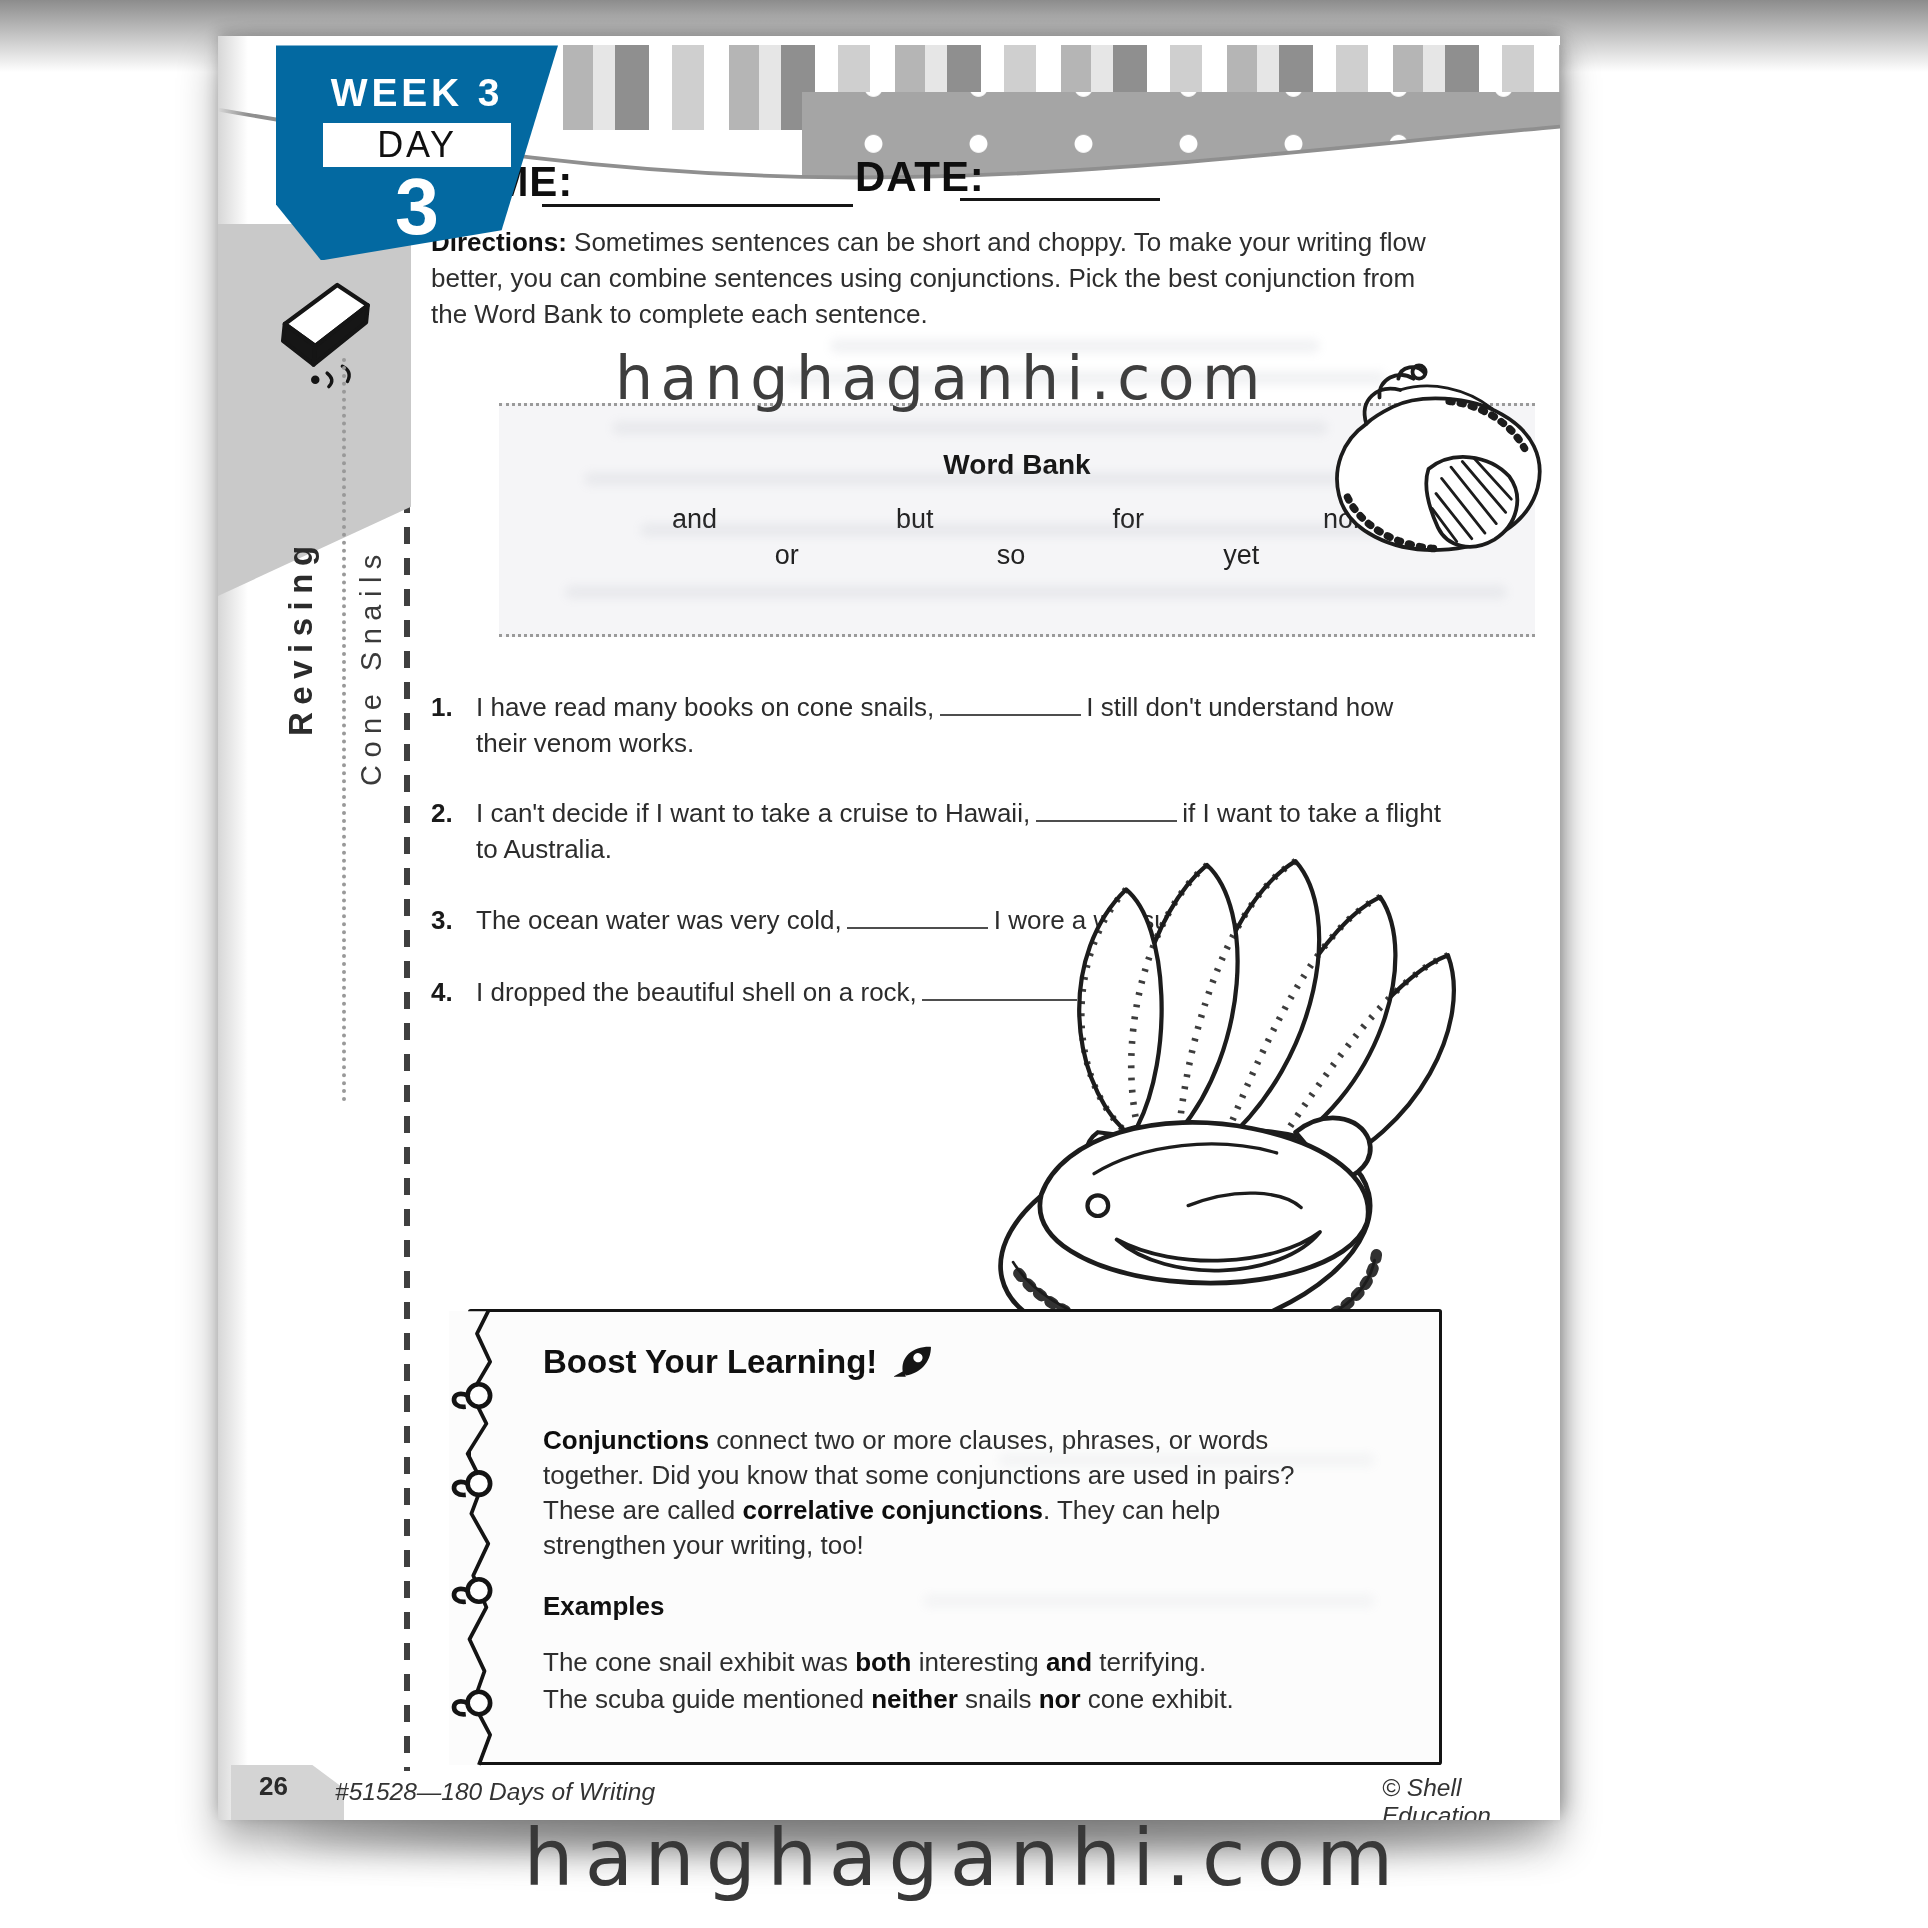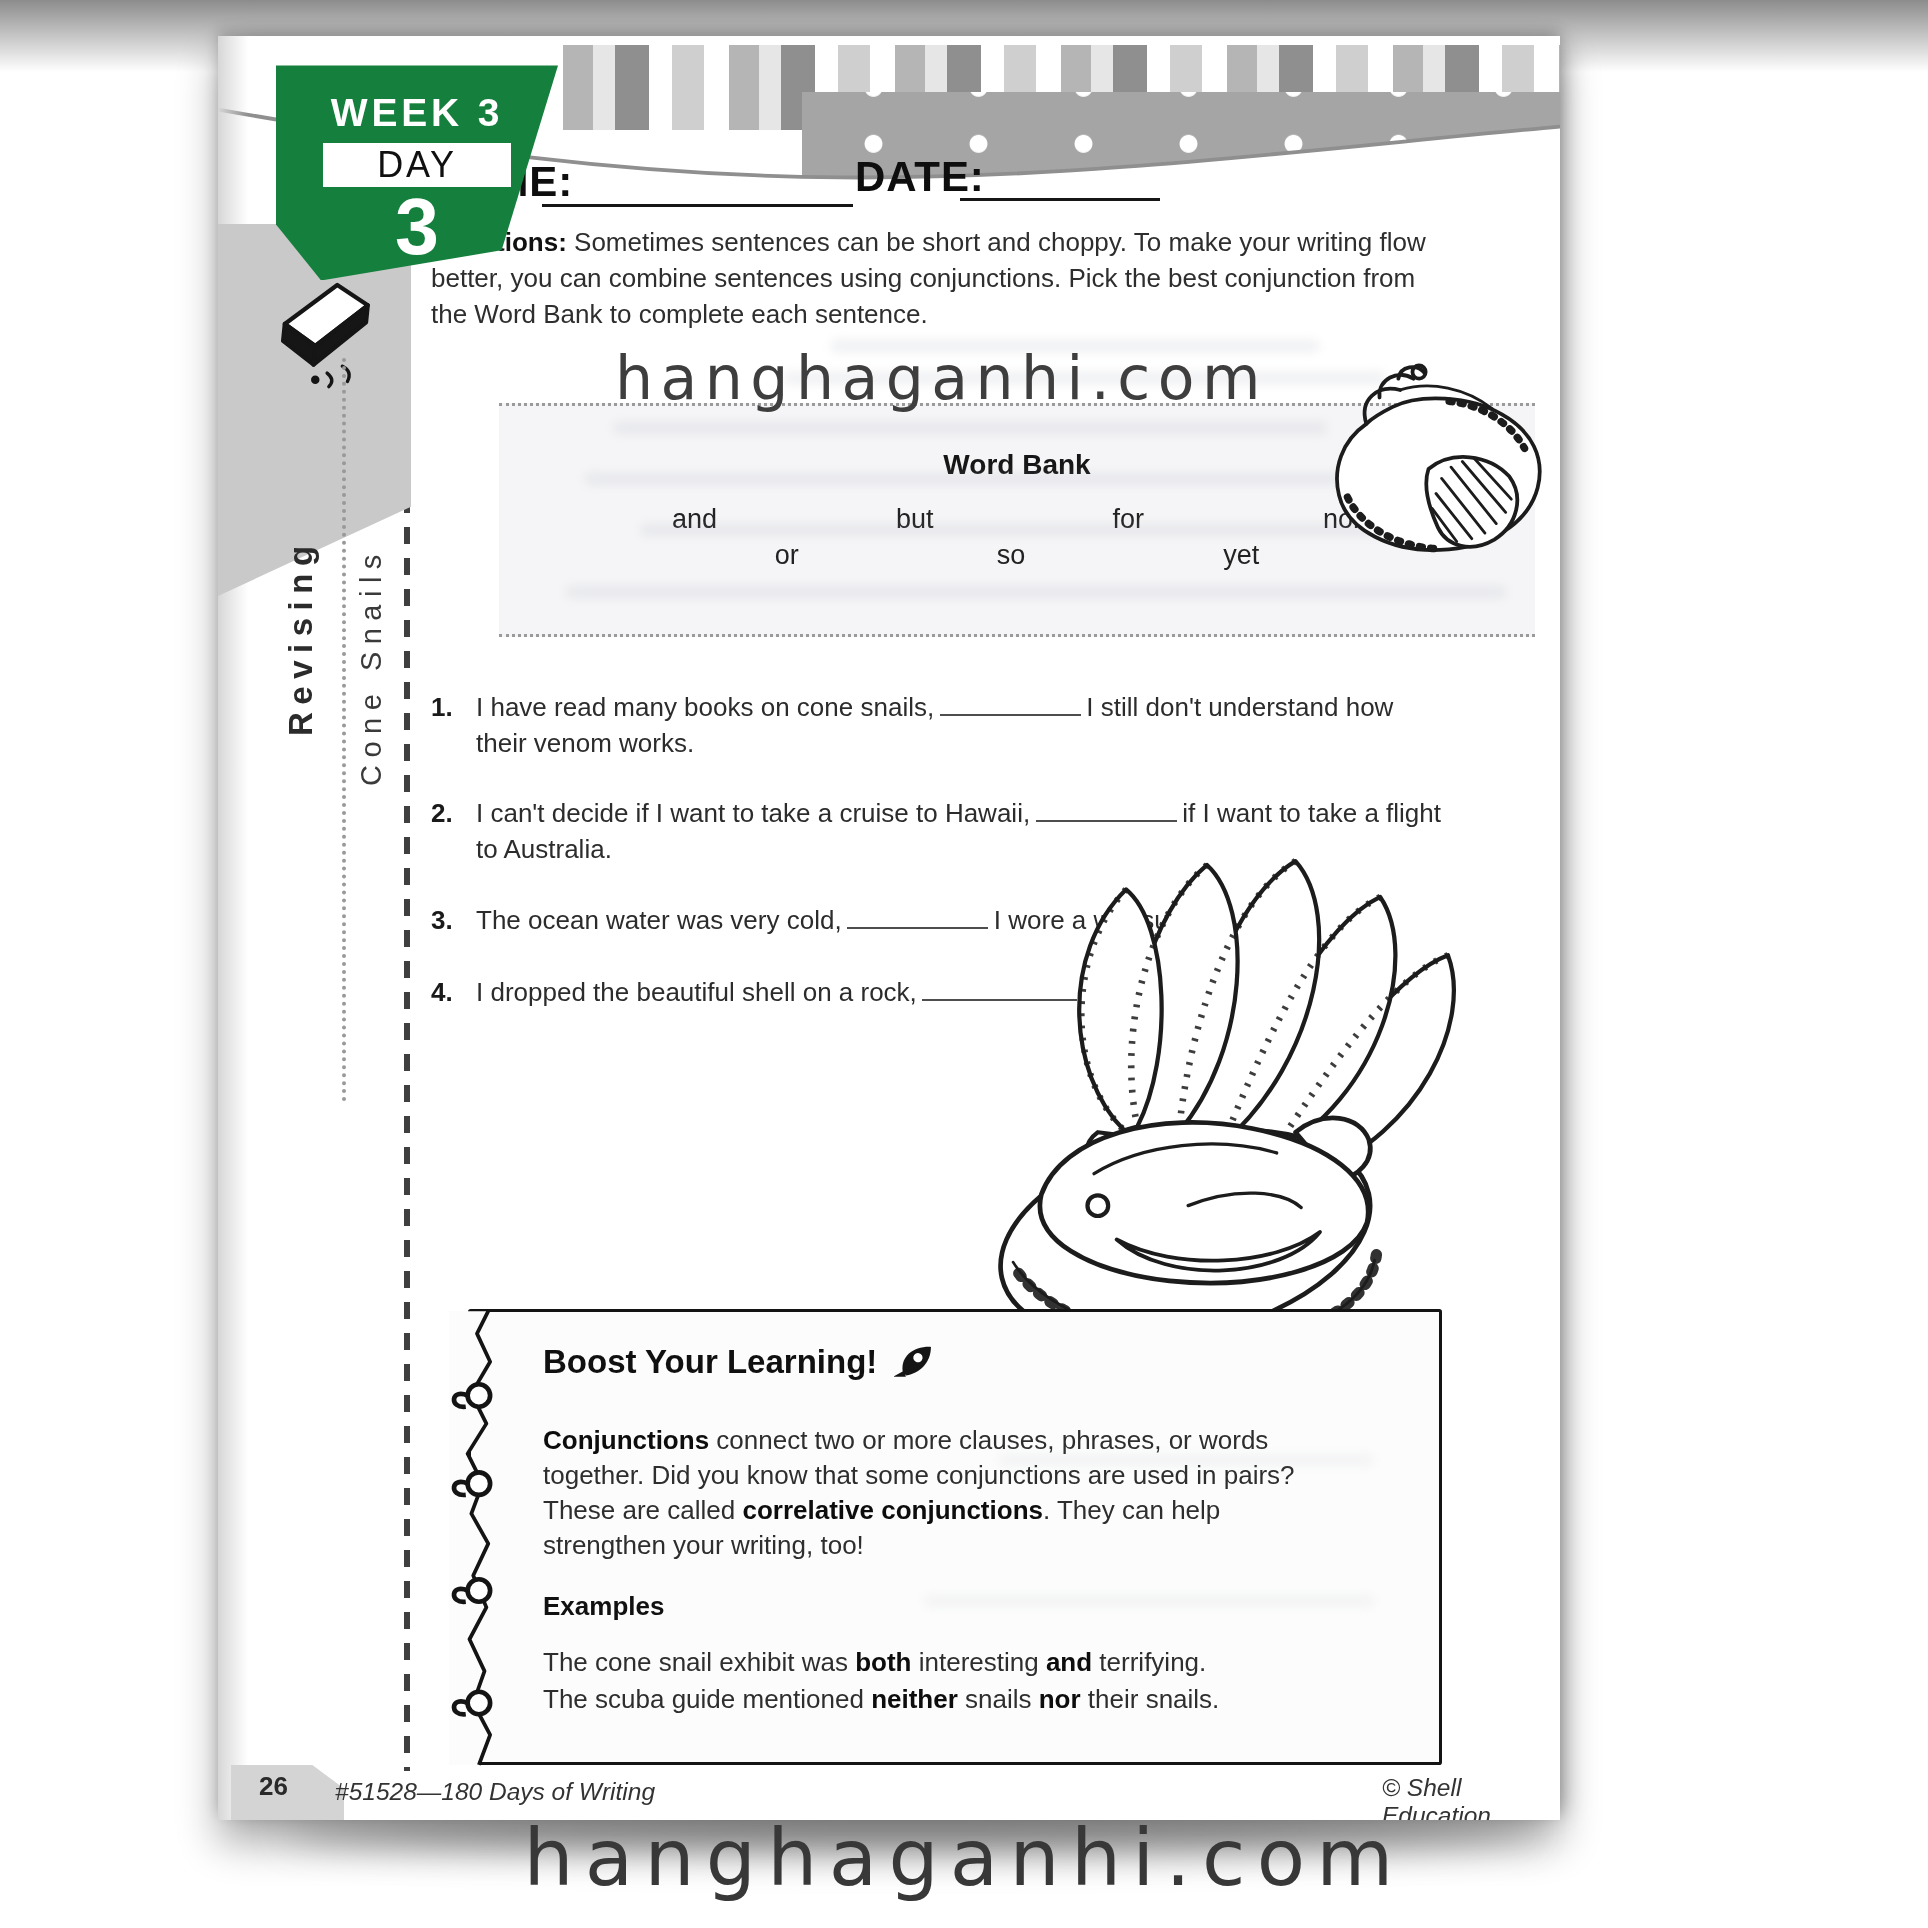--- a/index.html
+++ b/index.html
@@ -15,22 +15,22 @@
   .page-left-edge{position:absolute;left:0;top:0;bottom:0;width:30px;
        background:linear-gradient(90deg,#d7d7d7,rgba(255,255,255,0));}
   
   .stripes{position:absolute;top:9.4px;left:320px;right:0;height:85px;
        background:repeating-linear-gradient(90deg,#ffffff 0 24.5px,#b5b5b5 24.5px 55px,#e6e6e6 55px 77px,#8f8f8f 77px 111px,#ffffff 111px 134px,#cfcfcf 134px 166px);}
   .dotband{position:absolute;top:56px;left:584px;right:0;height:90px;background-color:#a5a5a5;
        background-image:radial-gradient(circle,#ffffff 8.5px,rgba(255,255,255,0) 9.4px);
        background-size:105px 56px;background-position:19px 70%;}
   .swoosh{position:absolute;top:0;left:0;width:1342px;height:165px;}
   
-  .week-tab{position:absolute;left:58px;top:9.4px;width:282px;height:215px;background:#15803d;
-       clip-path:polygon(0 0,100% 0,80% 86%,16% 100%,0 74%);z-index:3;margin-top:20px;}
+  .week-tab{position:absolute;left:58px;top:9.4px;width:282px;height:215px;background:#0369a1;
+       clip-path:polygon(0 0,100% 0,80% 86%,16% 100%,0 74%);z-index:3;}
   .week-label{color:#fff;font-weight:bold;font-size:39px;letter-spacing:3.8px;text-align:center;margin-top:26px;}
   .day-bar{background:#fff;color:#101010;font-weight:normal;font-size:36px;letter-spacing:2.8px;
        text-align:center;width:188px;margin:7.5px auto 0;padding:0.9px 0;}
   .day-num{color:#fff;font-size:79px;font-weight:bold;text-align:center;margin-top:0;line-height:1;}
   
   .eraser-block{position:absolute;left:0;top:188px;width:193px;height:372px;background:#c9c9c9;
        clip-path:polygon(0 0,100% 0,100% 76%,0 100%);z-index:2;}
   .v-cat{position:absolute;left:64px;top:356px;height:344px;writing-mode:vertical-rl;transform:rotate(180deg);
        font-weight:bold;font-size:33px;letter-spacing:7.5px;color:#2b2b2b;z-index:3;}
   .v-dots{position:absolute;left:124px;top:322px;height:744px;width:0;border-left:4.7px dotted #999;z-index:3;}
@@ -253,21 +253,21 @@
       </svg>
     </div>
     <div class="boost-para">
       <b>Conjunctions</b><span> connect two or more clauses, phrases, or words together.  Did you know that some conjunctions are used in pairs?  These are called </span><b>correlative conjunctions</b><span>.  They can help strengthen your writing, too!</span>
     </div>
     <div class="examples-label">Examples</div>
     <div class="ex ex1">
       <span>The cone snail exhibit was </span><b>both</b><span> interesting </span><b>and</b><span> terrifying.</span>
     </div>
     <div class="ex ex2">
-      <span>The scuba guide mentioned </span><b>neither</b><span> snails </span><b>nor</b><span> their snails.</span>
+      <span>The scuba guide mentioned </span><b>neither</b><span> snails </span><b>nor</b><span> cone exhibit.</span>
     </div>
   </div>
 
   <div class="page-num-tab">
     <div class="page-num">26</div>
   </div>
   <div class="book-ref">#51528—180 Days of Writing</div>
   <div class="publisher">© Shell Education</div>
 </div>
 

